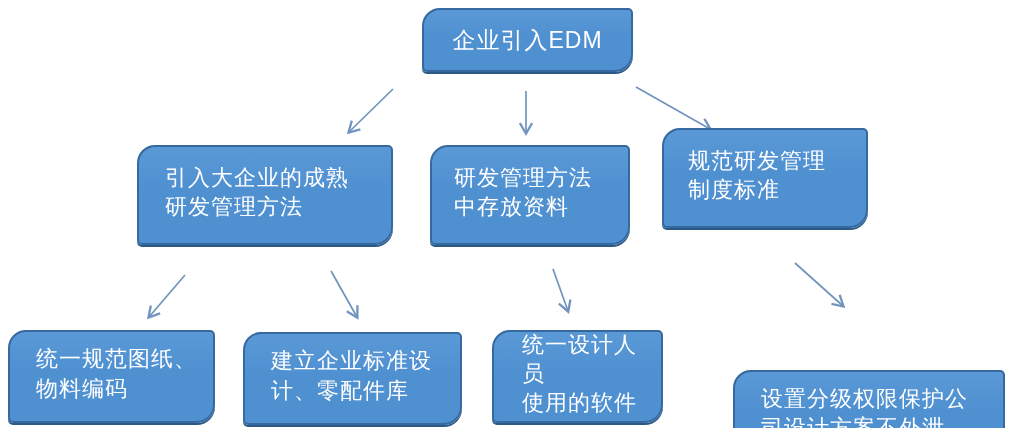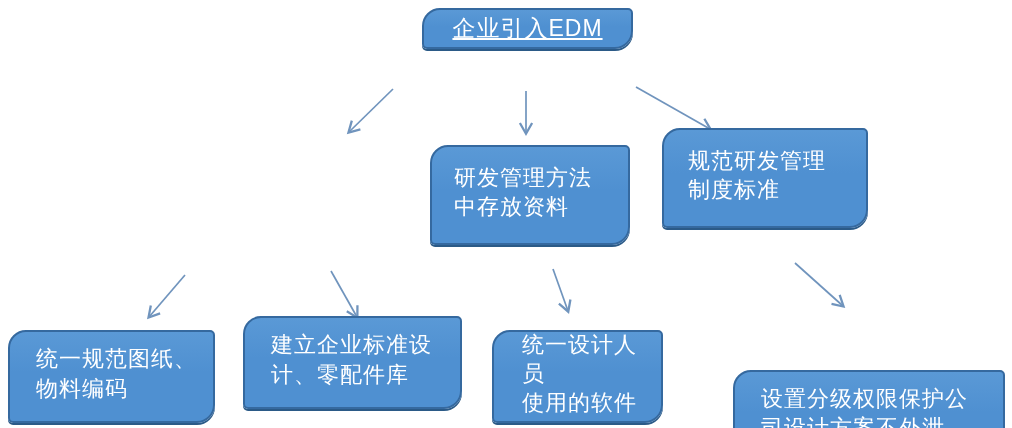--- a/index.html
+++ b/index.html
@@ -30,26 +30,26 @@
     box-shadow:0 2px 0 var(--box-edge);
     color:var(--box-text);
     font-size:22px;
     line-height:1.32;
     letter-spacing:1px;
     display:flex;
     align-items:center;
     white-space:pre-line;
   }
   .node .label{display:block;width:100%;}
-  .root-node{left:422px;top:8px;width:211px;height:41px;justify-content:center;text-align:center;font-size:23px;text-decoration:underline;}
+  .root-node{left:422px;top:8px;width:211px;height:64px;justify-content:center;text-align:center;font-size:23px;}
   .node-methods{left:137px;top:145px;width:256px;height:100px;padding:0 6px 6px 26px;}
   .node-server{left:430px;top:145px;width:200px;height:100px;padding:0 4px 6px 22px;}
   .node-rules{left:662px;top:128px;width:206px;height:100px;padding:0 4px 6px 24px;}
   .node-drawing{left:8px;top:330px;width:207px;height:93px;padding:0 8px 6px 26px;}
-  .node-library{left:243px;top:316px;width:219px;height:93px;padding:0 4px 6px 26px;}
+  .node-library{left:243px;top:332px;width:219px;height:93px;padding:0 4px 6px 26px;}
   .node-software{left:492px;top:330px;width:171px;height:93px;padding:0 4px 6px 28px;}
   .node-security{left:733px;top:328px;width:272px;height:92px;padding:0 4px 6px 26px;margin-top:42px;}
 </style>
 </head>
 <body>
 
 <div class="canvas">
 
   <svg class="edges" width="1012" height="428" viewBox="0 0 1012 428" xmlns="http://www.w3.org/2000/svg">
     <defs>
@@ -63,20 +63,24 @@
     <line class="edge" x1="185" y1="275" x2="149" y2="317" marker-end="url(#arrowhead)"></line>
     <line class="edge" x1="331" y1="271" x2="357" y2="317" marker-end="url(#arrowhead)"></line>
     <line class="edge" x1="553" y1="269" x2="568" y2="311" marker-end="url(#arrowhead)"></line>
     <line class="edge" x1="795" y1="263" x2="843" y2="306" marker-end="url(#arrowhead)"></line>
   </svg>
 
   <div class="node root-node">
     <span class="label">企业引入EDM</span>
   </div>
 
+  <div class="node node-methods">
+    <span class="label">引入大企业的成熟
+研发管理方法</span>
+  </div>
 
   <div class="node node-server">
     <span class="label">研发管理方法
 中存放资料</span>
   </div>
 
   <div class="node node-rules">
     <span class="label">规范研发管理
 制度标准</span>
   </div>

